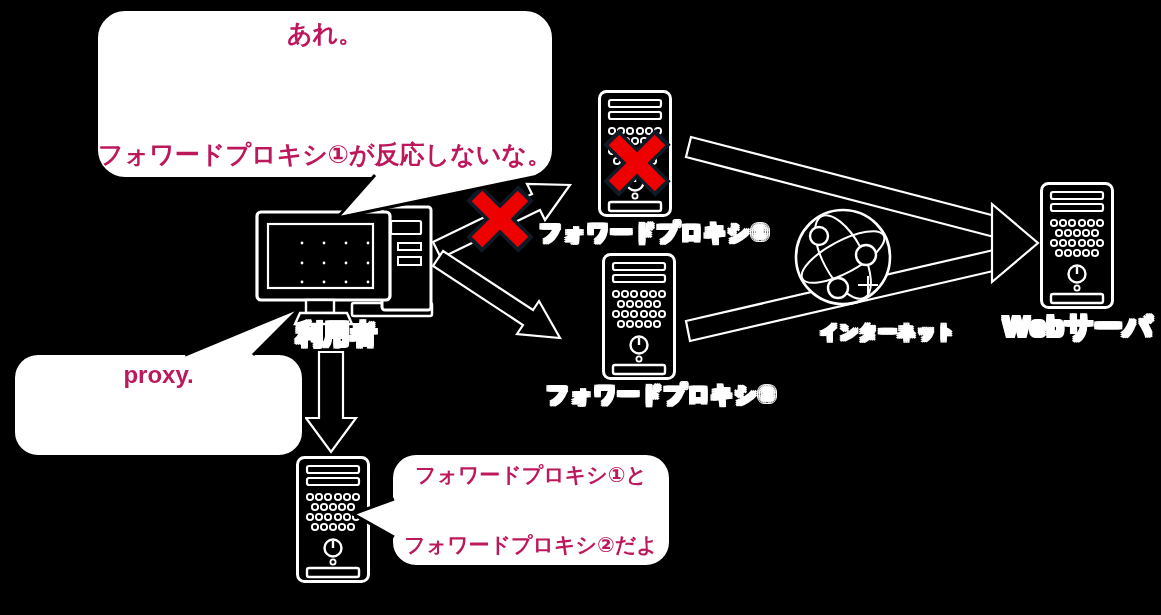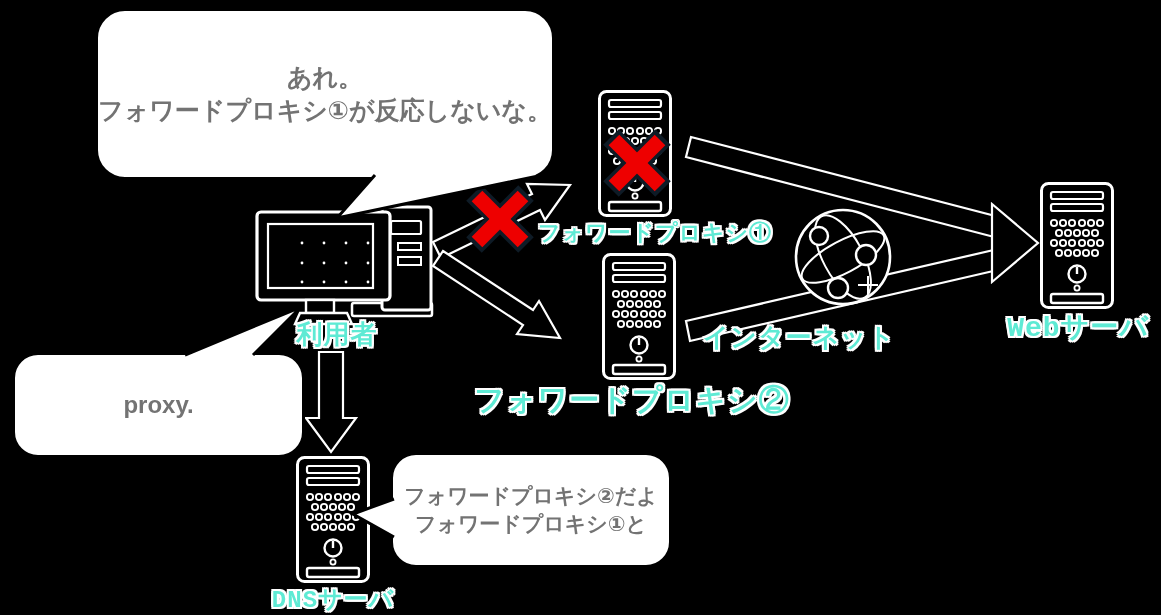--- a/index.html
+++ b/index.html
@@ -4,45 +4,44 @@
 <style>
   html,body { margin:0; padding:0; background:#000; }
   .stage {
     position:relative; width:1161px; height:615px; background:#000;
     overflow:hidden; font-family:"Liberation Sans","DejaVu Sans",sans-serif;
   }
   .stage svg.art { position:absolute; left:0; top:0; z-index:1; }
 
   .node-label {
     position:absolute; transform:translateX(-50%); z-index:5;
-    color:#5eead4; font-weight:bold; white-space:nowrap; letter-spacing:1px;
+    color:#ffffff; font-weight:bold; white-space:nowrap; letter-spacing:1px;
     text-shadow:
       -2px -2px 0 #fff, 2px -2px 0 #fff, -2px 2px 0 #fff, 2px 2px 0 #fff,
       0 -2px 0 #fff, 0 2px 0 #fff, -2px 0 0 #fff, 2px 0 0 #fff;
-    font-family: Liberation Mono, monospace;
   }
 
   .bubble {
     position:absolute; box-sizing:border-box; z-index:10;
     background:#fff; border:3px solid #000; border-radius:30px;
-    display:flex; flex-direction:column; justify-content:center;
+    display:flex; flex-direction:column; justify-content:space-between;
     align-items:center; text-align:center;
-    color:#737373; font-weight:bold; padding:6px 8px;
+    color:#be185d; font-weight:bold; padding:6px 8px;
   }
   .bubble .line { white-space:nowrap; }
   .tail { position:absolute; z-index:11; }
 
   #bubble-user-thought { left:95px;  top:8px;   width:460px; height:172px; font-size:25px; }
   #bubble-dns-query    { left:12px;  top:352px; width:293px; height:106px; font-size:24px; border-radius:26px; }
   #bubble-dns-reply    { left:390px; top:452px; width:282px; height:116px; font-size:21px; border-radius:26px; }
 
   #label-user     { left:337px;  top:317px; font-size:26px; }
   #label-proxy1   { left:655px;  top:218px; font-size:22px; }
-  #label-proxy2   { left:632px;  top:380px; font-size:30px; }
-  #label-internet { left:799px;  top:320px; font-size:26px; }
+  #label-proxy2   { left:662px;  top:380px; font-size:22px; }
+  #label-internet { left:888px;  top:320px; font-size:18px; }
   #label-web      { left:1078px; top:308px; font-size:28px; }
   #label-dns      { left:333px;  top:583px; font-size:24px; }
 </style>
 </head>
 <body>
 
 <div class="stage">
 
   <svg class="art" width="1161" height="615" viewBox="0 0 1161 615">
     <defs>
@@ -144,38 +143,37 @@
 
     <use href="#xmark" x="500" y="219"></use>
     <use href="#xmark" x="637" y="163"></use>
   </svg>
 
   <div class="node-label" id="label-user">利用者</div>
   <div class="node-label" id="label-proxy1">フォワードプロキシ①</div>
   <div class="node-label" id="label-proxy2">フォワードプロキシ②</div>
   <div class="node-label" id="label-internet">インターネット</div>
   <div class="node-label" id="label-web">Webサーバ</div>
-  <div class="node-label" id="label-dns">DNSサーバ</div>
 
   <div class="bubble" id="bubble-user-thought">
     <div class="line">あれ。</div>
     <div class="line">フォワードプロキシ①が反応しないな。</div>
   </div>
   <svg class="tail" style="left:325px; top:172px;" width="230" height="50">
     <path d="M 50 3 L 12 46 L 218 3" fill="#fff" stroke="#000" stroke-width="3"></path>
   </svg>
 
   <div class="bubble" id="bubble-dns-query">
     <div class="line">proxy.</div>
   </div>
   <svg class="tail" style="left:170px; top:300px;" width="140" height="60">
     <path d="M 15 55 L 131 7 L 83 55" fill="#fff" stroke="#000" stroke-width="3"></path>
   </svg>
 
   <div class="bubble" id="bubble-dns-reply">
+    <div class="line">フォワードプロキシ①と</div>
     <div class="line">フォワードプロキシ②だよ</div>
-    <div class="line">フォワードプロキシ①と</div>
   </div>
   <svg class="tail" style="left:344px; top:492px;" width="56" height="52">
     <path d="M 50 7 L 9 22 L 50 45" fill="#fff" stroke="#000" stroke-width="3"></path>
   </svg>
 
 </div>
 
 </body></html>

